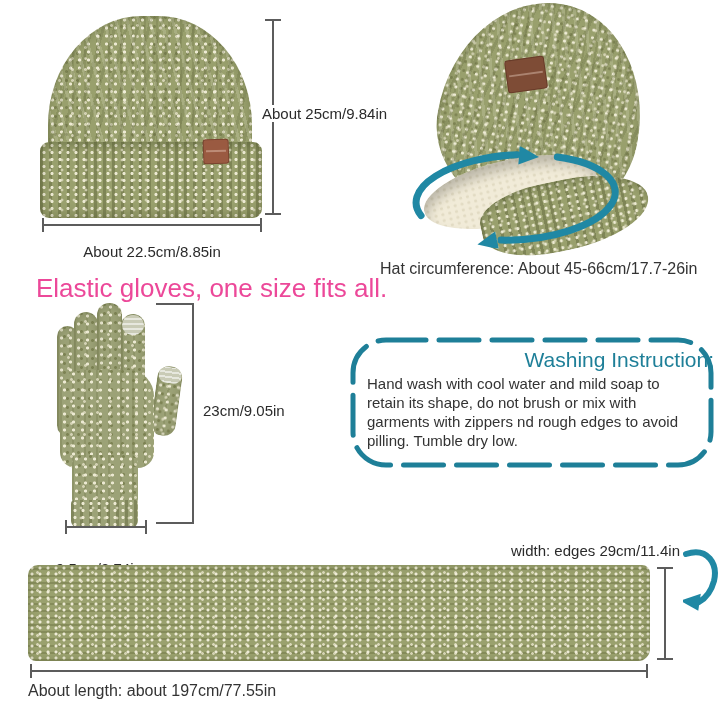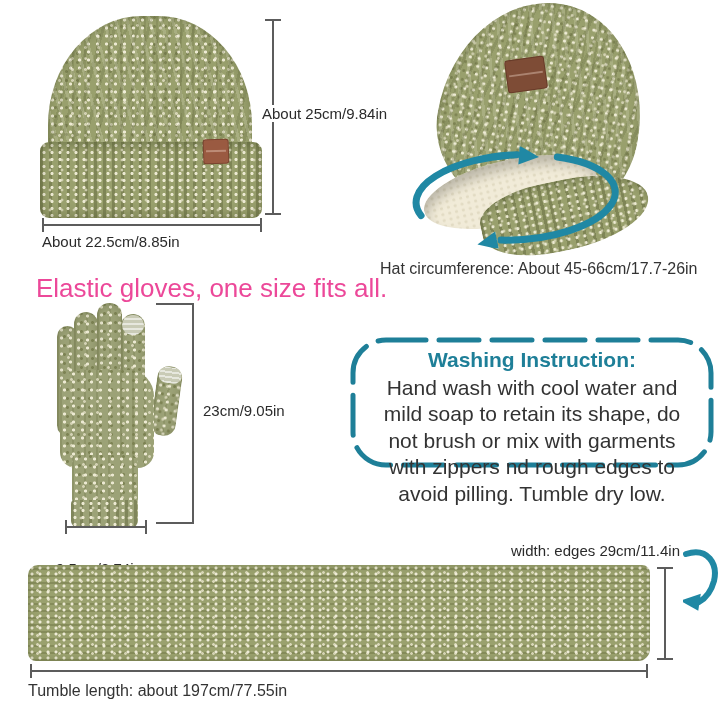--- a/index.html
+++ b/index.html
@@ -79,24 +79,24 @@
   
   .glove{position:absolute;left:52px;top:300px;width:140px;height:228px;}
   .glove .part{position:absolute;}
   .finger{border-radius:12px;}
   .tip{position:absolute;left:1px;right:1px;top:1px;height:20px;border-radius:11px;
     background-color:#c9cbb6;
     background-image:repeating-linear-gradient(0deg, rgba(255,255,255,.55) 0 2px, rgba(0,0,0,0) 2px 5px);}
 
   
   .washbox-svg{position:absolute;left:350px;top:337px;}
-  .wash-title{position:absolute;left:350px;top:348px;width:364px;text-align:center;
-    color:#1e7f98;font-size:21px;font-weight:bold;}
-  .wash-body{position:absolute;left:367px;top:375px;width:330px;text-align:center;
-    color:#333333;font-size:21px;line-height:1.26;}
+  .wash-title{position:absolute;left:350px;top:348px;width:364px;text-align:right;
+    color:#1e7f98;font-size:21px;font-weight:normal;}
+  .wash-body{position:absolute;left:367px;top:375px;width:330px;text-align:left;
+    color:#333333;font-size:15px;line-height:1.26;}
 
   
   .scarf{position:absolute;left:28px;top:565px;width:622px;height:96px;
     border-radius:10px 8px 12px 8px;box-shadow:inset 0 0 8px rgba(92,98,58,.4);}
 
   .heading{position:absolute;left:36px;top:273px;color:#ec4899;font-size:26px;font-weight:normal;white-space:nowrap;}
   .bglabel{background:#ffffff;padding:0 3px;}
   .arrow-svg{position:absolute;}
 </style>
 </head>
@@ -109,21 +109,21 @@
     <div class="hatA-brim knit ribs-v"></div>
   </div>
   <div class="patch" style="left:203px;top:139px;width:26px;height:25px;transform:rotate(-2deg);">
       <i></i>
     </div>
 
   <div class="vline" style="left:272px;top:19px;height:196px;"></div>
   <div class="mlabel bglabel" style="left:259px;top:105px;z-index:5;">About 25cm/9.84in</div>
 
   <div class="hline" style="left:42px;top:224px;width:220px;"></div>
-  <div class="mlabel" style="left:42px;top:233px;width:220px;text-align:left;">About 22.5cm/8.85in</div>
+  <div class="mlabel" style="left:42px;top:243px;width:220px;text-align:center;">About 22.5cm/8.85in</div>
 
   <div class="hatB">
     <div class="hatB-crown knit cable shade"></div>
     <div class="hatB-lining"></div>
     <div class="hatB-brimlip knit ribs-v"></div>
   </div>
   <div class="patch" style="left:506px;top:58px;width:40px;height:33px;background:#7e4c36;transform:rotate(-8deg);">
       <i></i>
     </div>
 
@@ -170,15 +170,15 @@
   <svg class="arrow-svg" style="left:683px;top:547px;" width="36" height="64" viewBox="0 0 36 64">
     <path d="M 3 7 C 25 0 35 17 31 34 C 28 45 23 51 16 55" fill="none" stroke="#2088a4" stroke-width="6" stroke-linecap="round"></path>
     <polygon points="3,-9 -16,2 4,8" transform="translate(13,55) rotate(12)" fill="#2088a4"></polygon>
   </svg>
 
   <div class="scarf knit-h"></div>
 
   <div class="vline" style="left:664px;top:567px;height:93px;"></div>
 
   <div class="hline" style="left:30px;top:670px;width:618px;"></div>
-  <div class="caption" style="left:28px;top:682px;width:620px;">Tumble length: about 197cm/77.55in</div>
+  <div class="caption" style="left:28px;top:682px;width:620px;">About length: about 197cm/77.55in</div>
 
 </div>
 
 </body></html>

